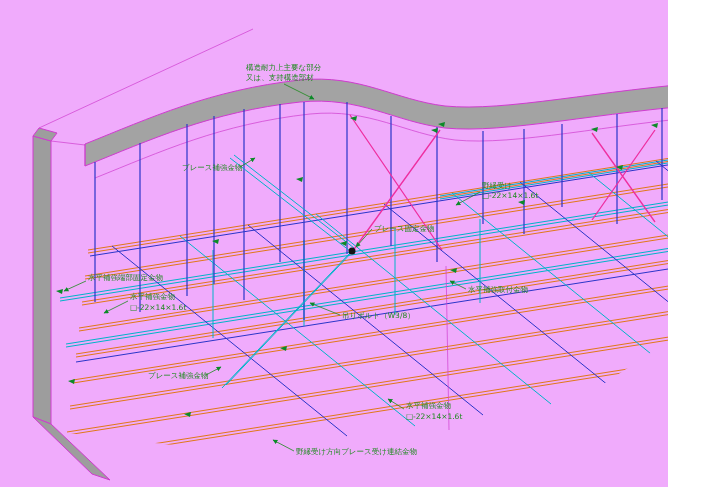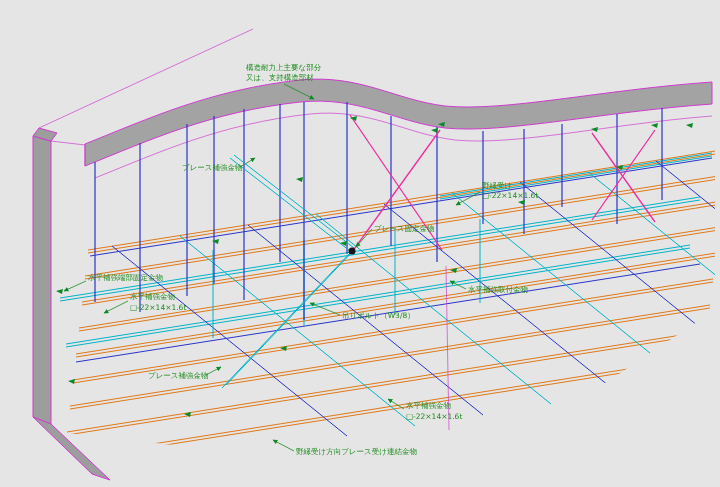--- a/index.html
+++ b/index.html
@@ -1,16 +1,16 @@
 <!DOCTYPE html>
 <html style="--outline: #cf3ccf; --slab-fill: #a3a3a3; --wall-fill: #9d9d9d; --channel-orange: #e07818; --channel-cyan: #00b4c8; --hanger-blue: #2a35c8; --brace-pink: #ee2fa0; --label-green: #1d8a1d; --marker-green: #0c8a28; --dot-black: #151515; --background: #ffffff;"><head>
 <meta charset="utf-8">
 <style>
   html,body{margin:0;padding:0;background:#ffffff;font-family:"DejaVu Sans",sans-serif;}
-  .canvas{position:relative;width:720px;height:487px;background:#e5e5e5;overflow:hidden;text-align:center;}
+  .canvas{position:relative;width:668px;height:487px;background:#f0abfc;overflow:hidden;text-align:center;}
   svg{display:block;}
   svg text{font-family:"DejaVu Sans",sans-serif;}
   .lbl{font-size:7.5px;fill:var(--label-green,#1d8a1d);}
   .slab{fill:var(--slab-fill,#a3a3a3);stroke:var(--outline,#cf3ccf);stroke-width:1;}
   .wall{fill:var(--wall-fill,#9d9d9d);stroke:var(--outline,#cf3ccf);stroke-width:1;}
   .thin-outline{stroke:var(--outline,#cf3ccf);fill:none;stroke-width:0.7;}
   .orange{stroke:var(--channel-orange,#e07818);fill:none;stroke-width:1;}
   .cyan{stroke:var(--channel-cyan,#00b4c8);fill:none;stroke-width:1;}
   .blue{stroke:var(--hanger-blue,#2a35c8);fill:none;stroke-width:1;}
   .hanger{stroke:var(--hanger-blue,#2a35c8);fill:none;stroke-width:1.2;}

